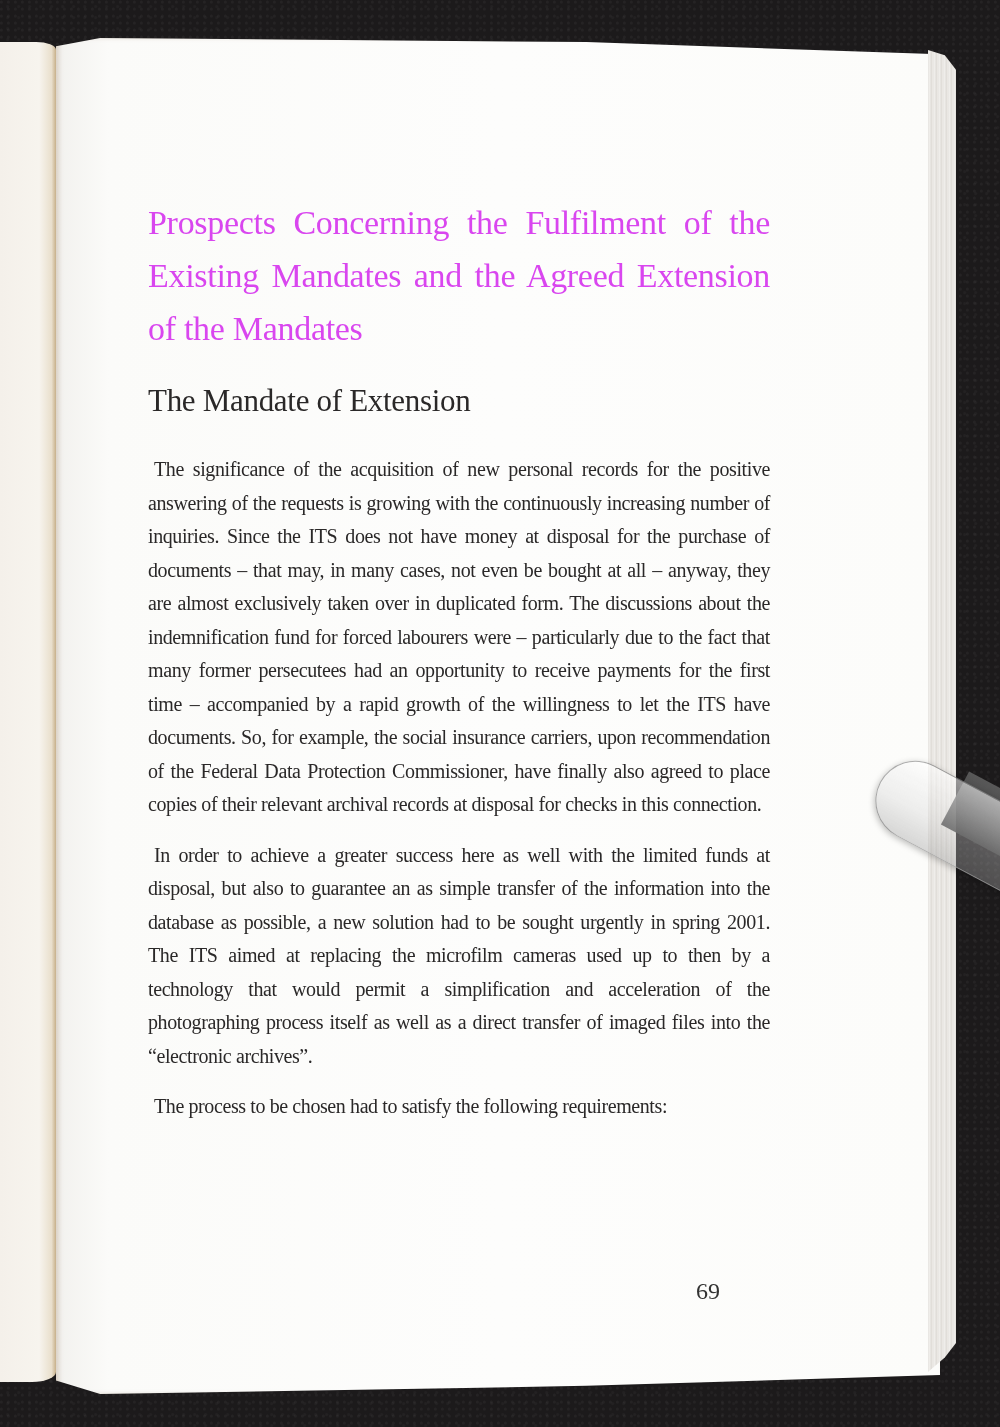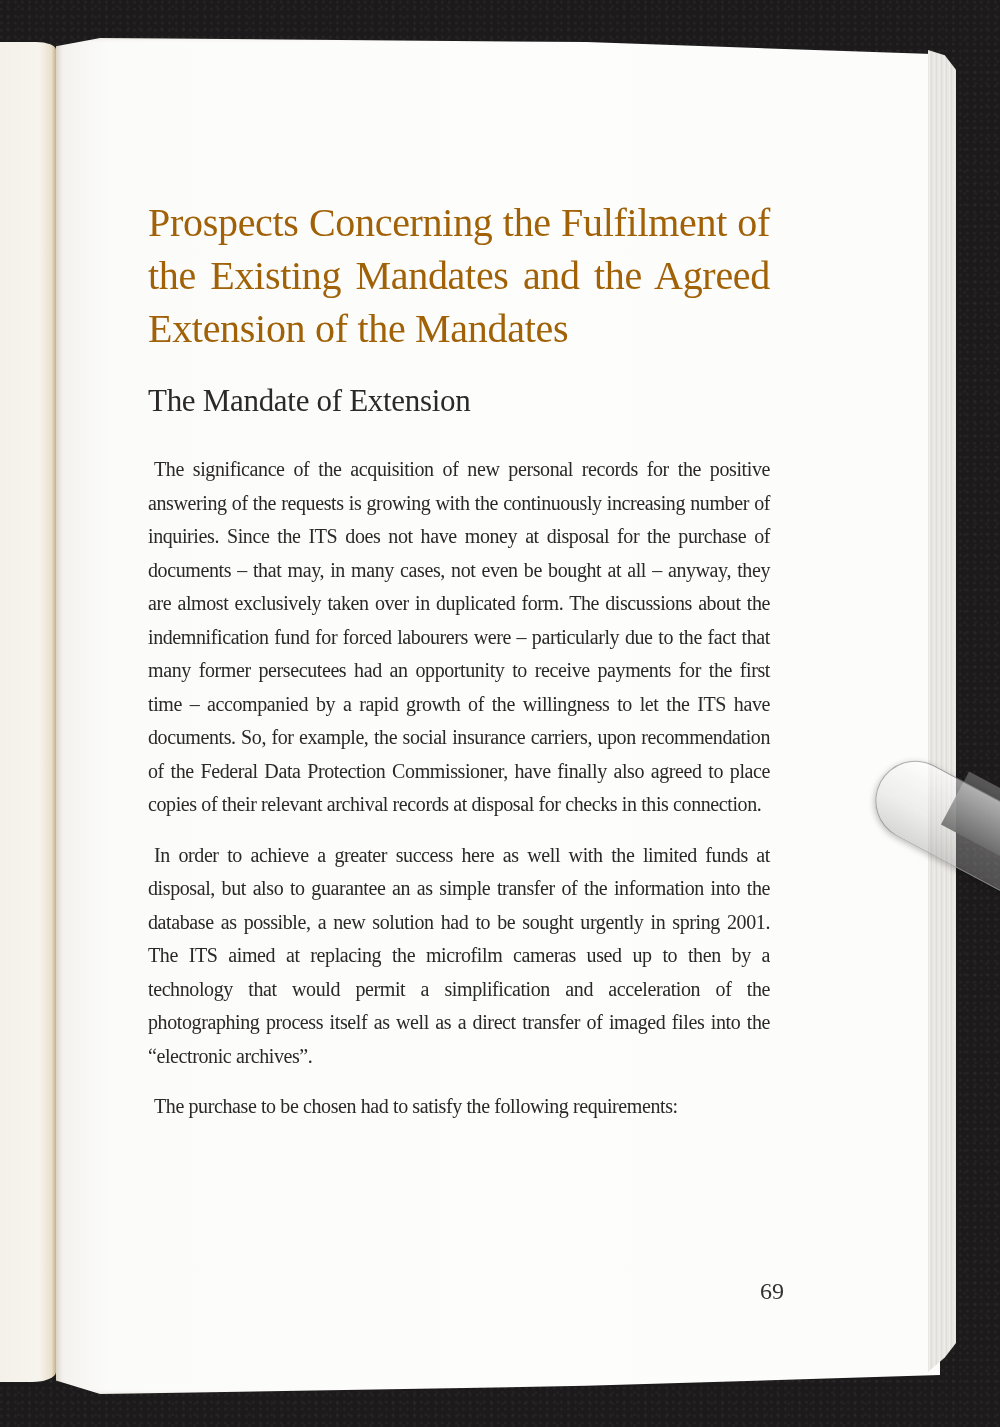--- a/index.html
+++ b/index.html
@@ -72,28 +72,28 @@
       opacity: 0.9;
     }
     .content {
       position: absolute;
       left: 148px;
       top: 196px;
       width: 622px;
       color: #262424;
     }
     .chapter-title {
-      font-size: 40px;
+      font-size: 34px;
       line-height: 53px;
       margin: 0;
       font-weight: normal;
       letter-spacing: -0.3px;
       text-align: justify;
       text-align-last: left;
-      color: #a16207;
+      color: #d946ef;
     }
     .section-title {
       font-size: 31px;
       line-height: 40px;
       margin: 26px 0 0 0;
       font-weight: normal;
       letter-spacing: -0.3px;
       color: #2a2828;
     }
     .body-text {
@@ -106,39 +106,39 @@
     }
     .body-text p {
       margin: 0 0 0 0;
       text-indent: 6px;
     }
     .body-text p + p {
       margin-top: 17px;
     }
     .page-number {
       position: absolute;
-      left: 760px;
+      left: 696px;
       top: 1278px;
       font-size: 24px;
       color: #333;
     }
   </style>
 </head>
 <body>
 
 <div class="left-page"></div>
 <div class="right-page"></div>
 <div class="page-edge"></div>
 
 <div class="content">
   <h1 class="chapter-title">Prospects Concerning the Fulfilment of the Existing Mandates and the Agreed Extension of the Mandates</h1>
   <h2 class="section-title">The Mandate of Extension</h2>
   <div class="body-text">
     <p>The significance of the acquisition of new personal records for the positive answering of the requests is growing with the continuously increasing number of inquiries. Since the ITS does not have money at disposal for the purchase of documents – that may, in many cases, not even be bought at all – anyway, they are almost exclusively taken over in duplicated form. The discussions about the indemnification fund for forced labourers were – particularly due to the fact that many former persecutees had an opportunity to receive payments for the first time – accompanied by a rapid growth of the willingness to let the ITS have documents. So, for example, the social insurance carriers, upon recommendation of the Federal Data Protection Commissioner, have finally also agreed to place copies of their relevant archival records at disposal for checks in this connection.</p>
     <p>In order to achieve a greater success here as well with the limited funds at disposal, but also to guarantee an as simple transfer of the information into the database as possible, a new solution had to be sought urgently in spring 2001. The ITS aimed at replacing the microfilm cameras used up to then by a technology that would permit a simplification and acceleration of the photographing process itself as well as a direct transfer of imaged files into the “electronic archives”.</p>
-    <p>The purchase to be chosen had to satisfy the following requirements:</p>
+    <p>The process to be chosen had to satisfy the following requirements:</p>
   </div>
 </div>
 
 <div class="page-number">69</div>
 
 <div class="clip-dark"></div>
 <div class="clip-tab"></div>
 
 </body></html>

